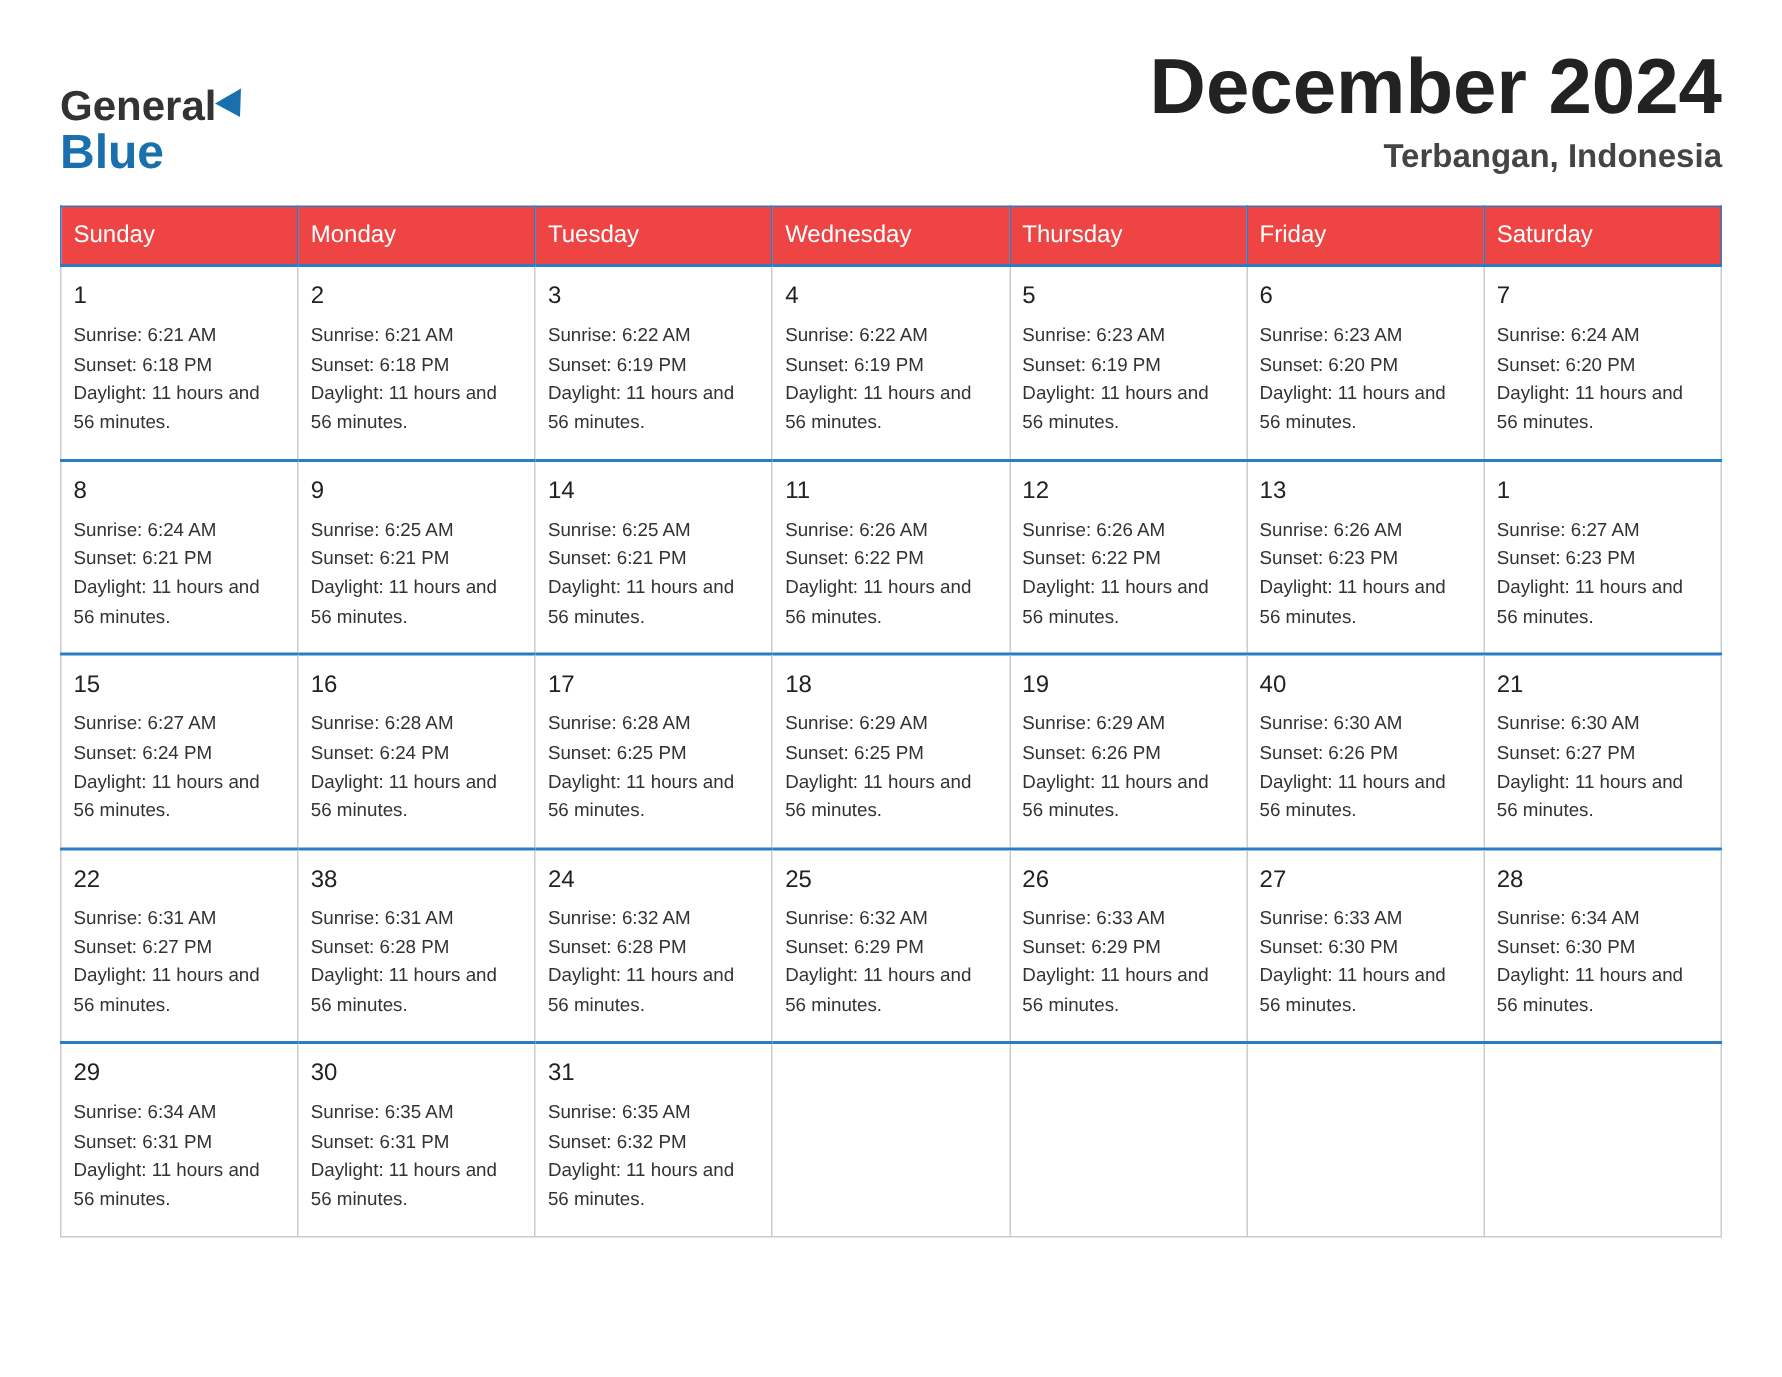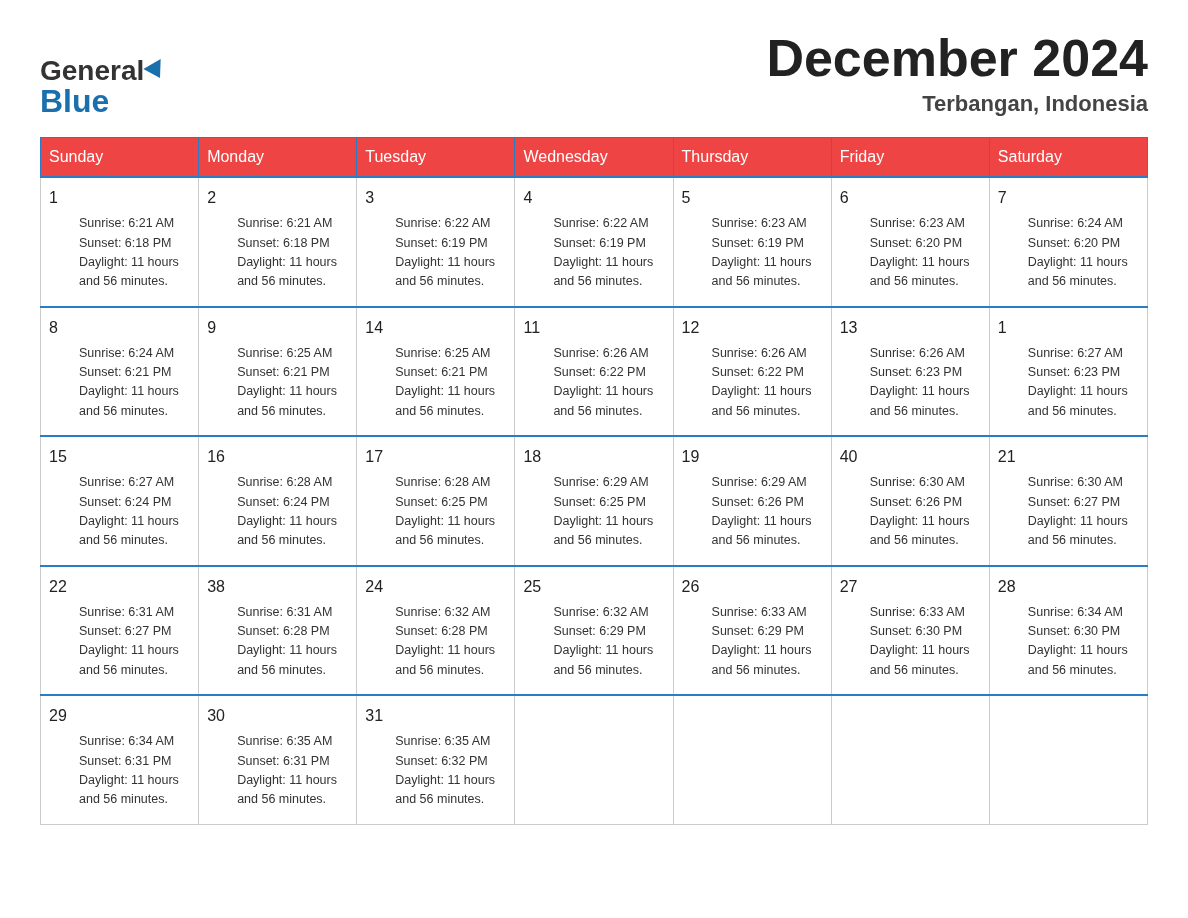--- a/index.html
+++ b/index.html
@@ -91,21 +91,20 @@
       font-size: 16px;
       font-weight: normal;
       color: #222;
       display: block;
       margin-bottom: 4px;
     }
     .calendar td .day-info {
       font-size: 12.5px;
       color: #333;
       line-height: 1.55;
-      margin-left: 30px;
     }
     .calendar tr td {
       border-top: 2px solid #2a7cc7;
     }
     .calendar tbody tr:not(:first-child) td {
       border-top: 2px solid #2a7cc7;
     }
   </style>
 </head>
 <body>

